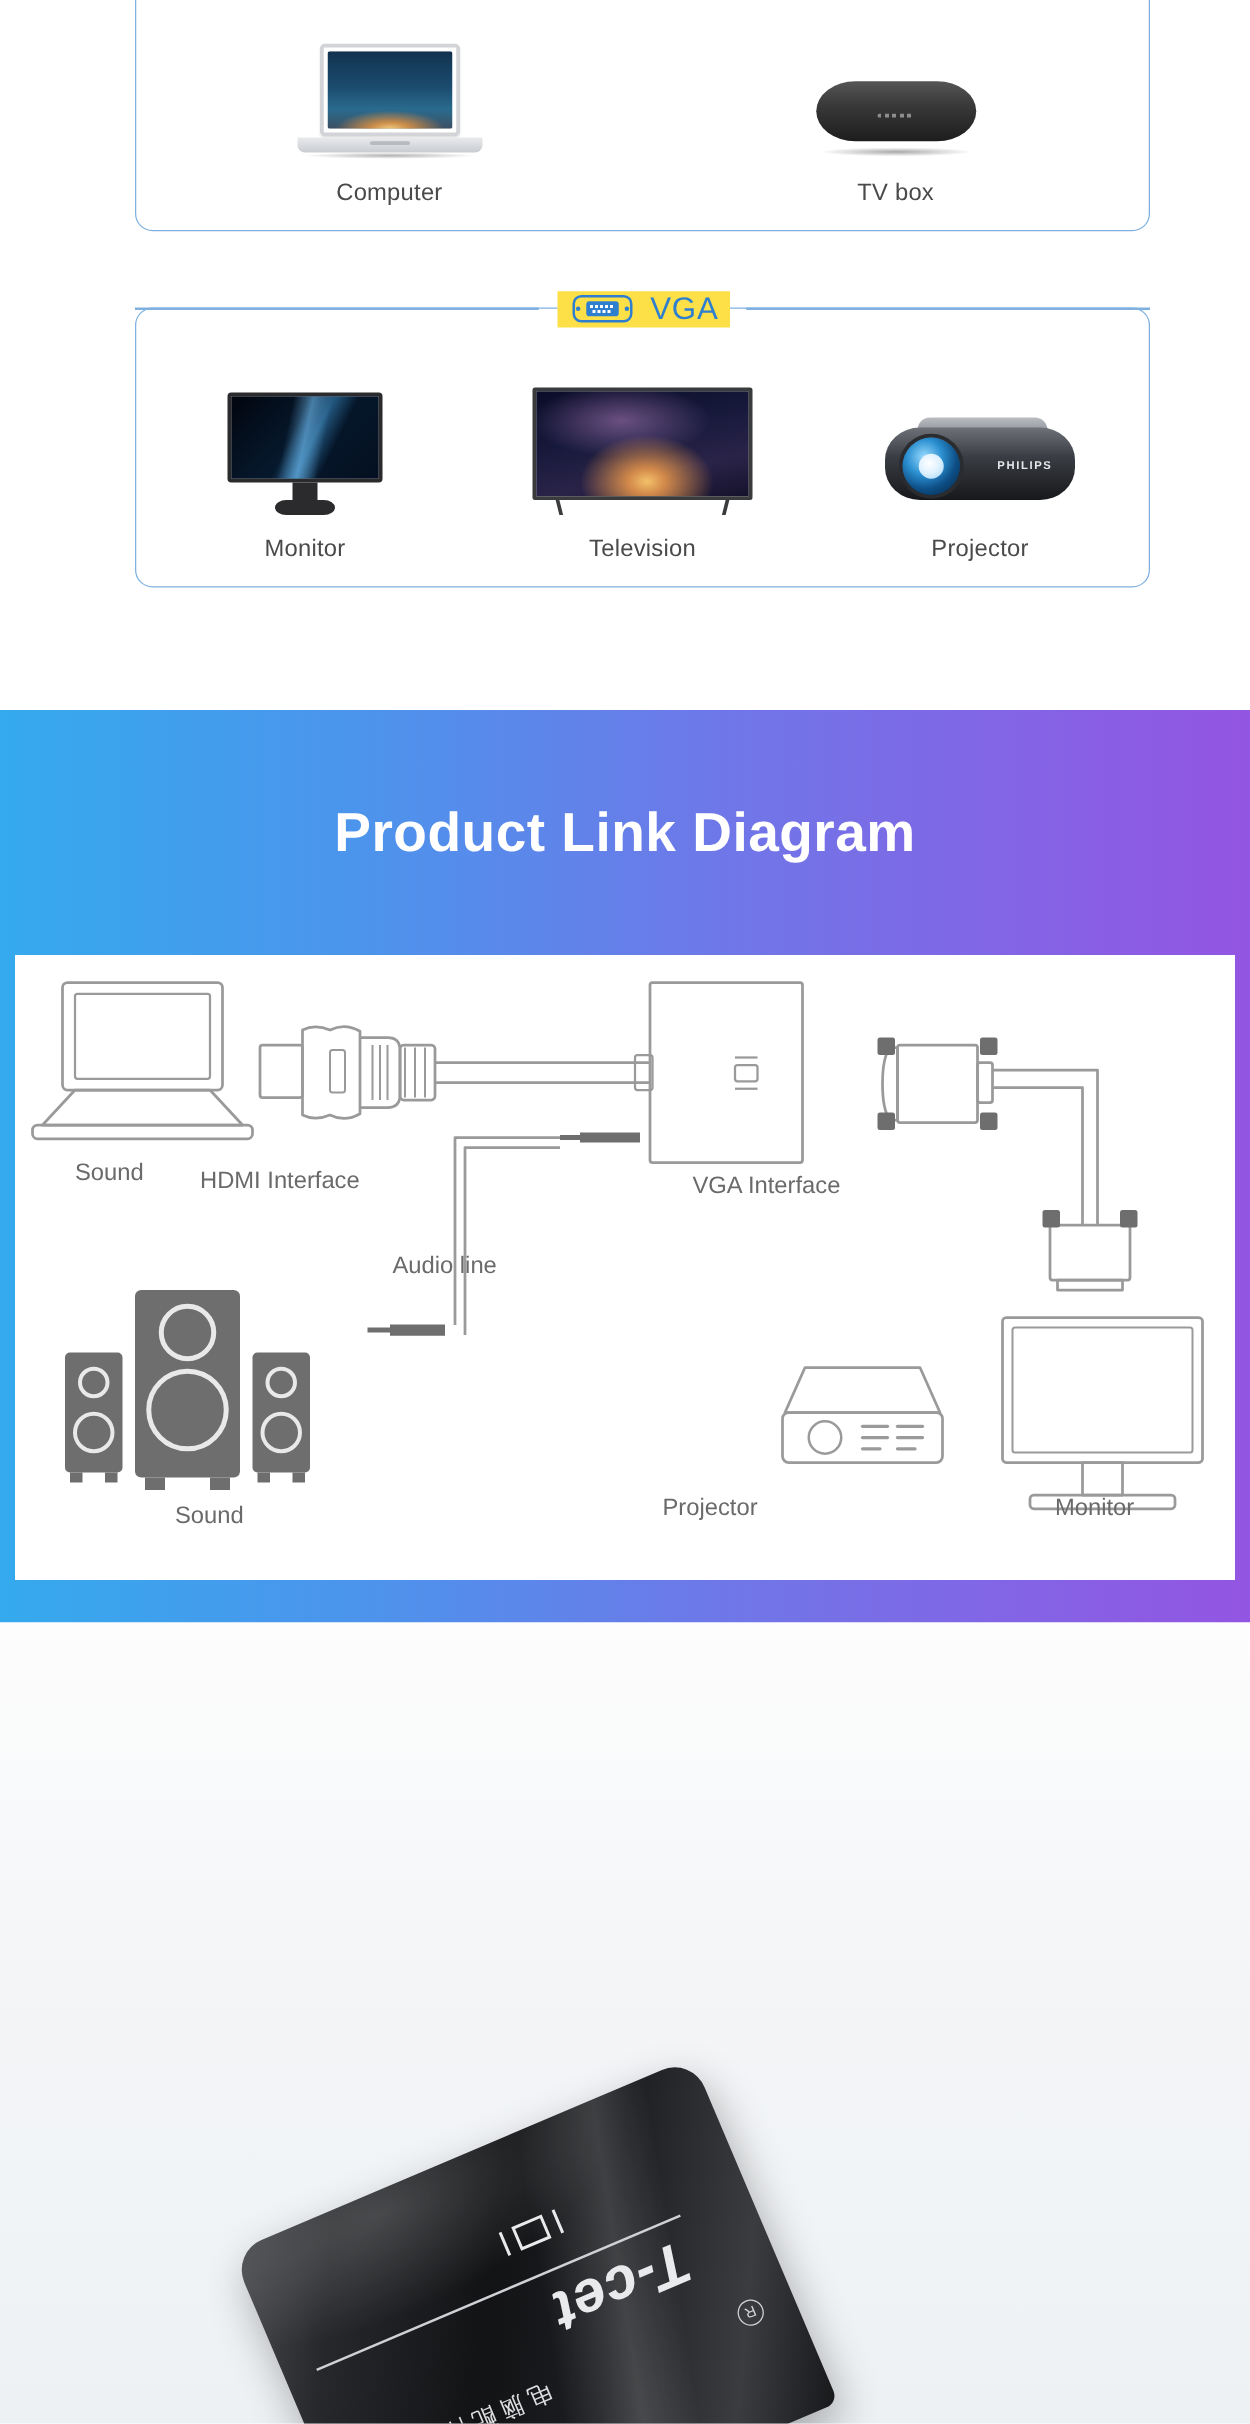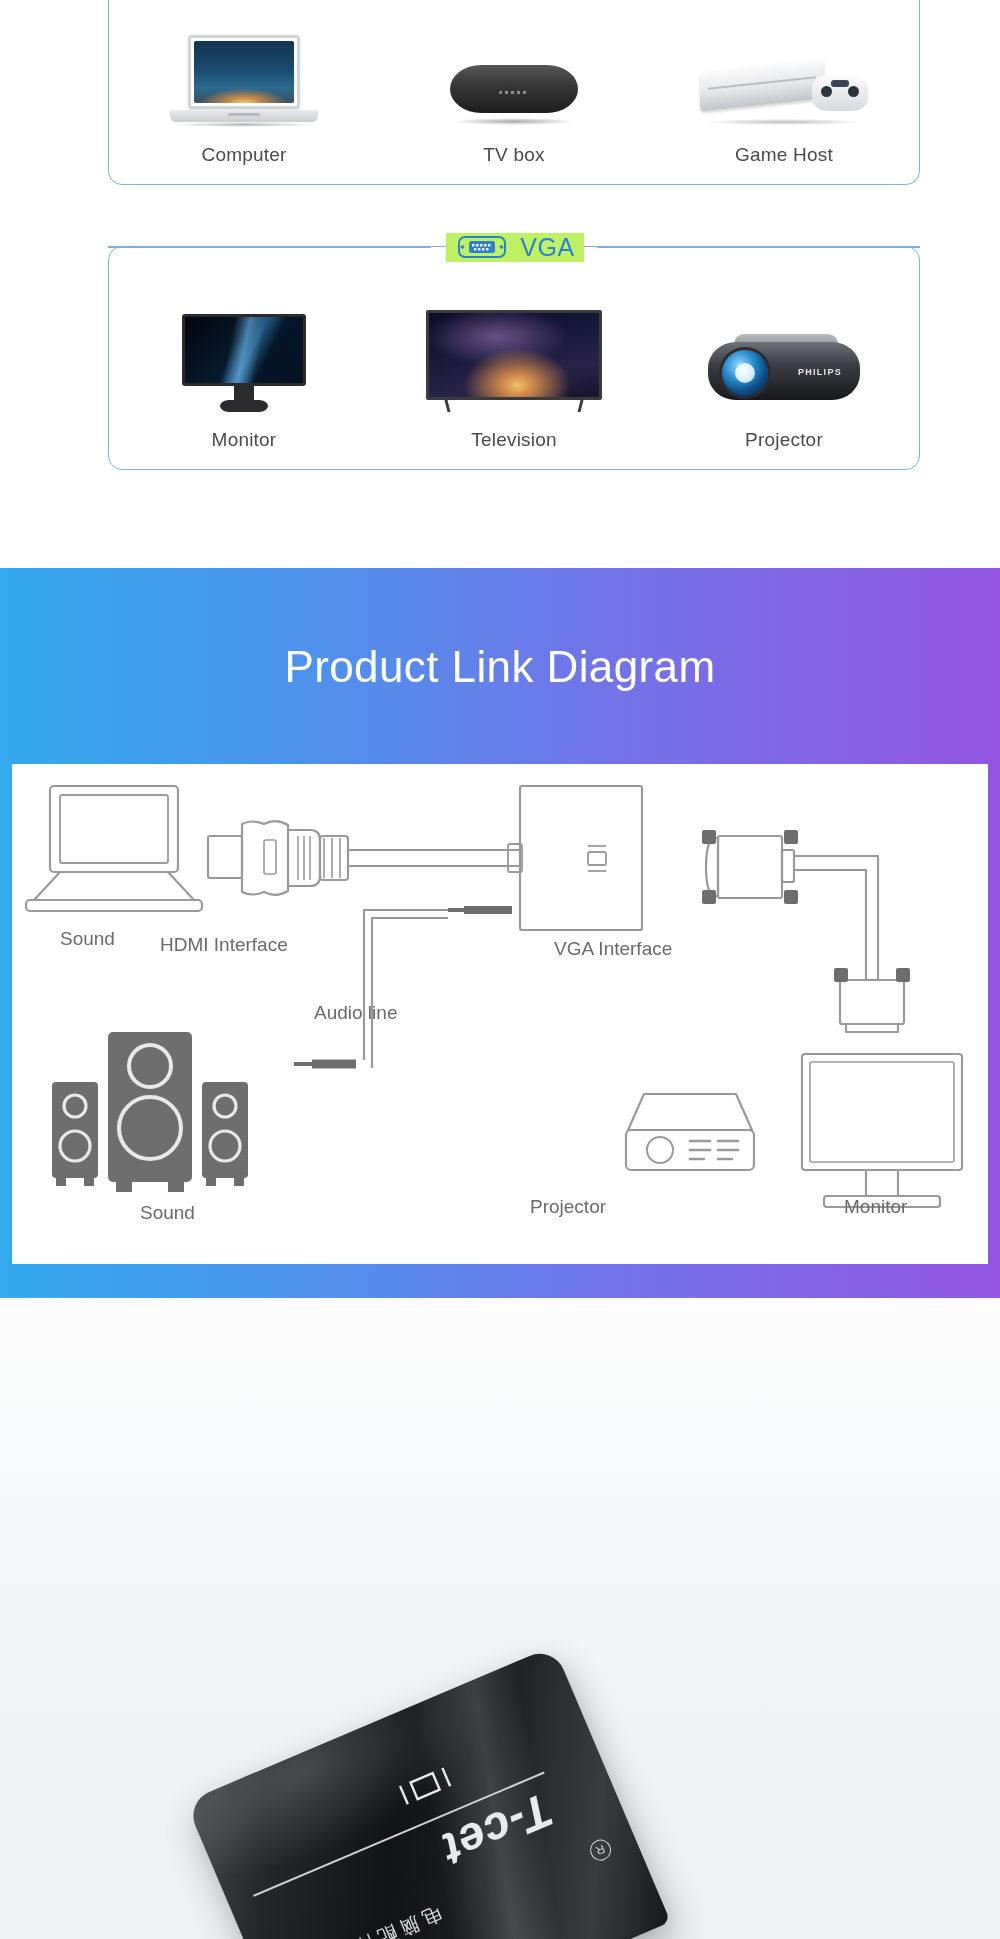--- a/index.html
+++ b/index.html
@@ -21,21 +21,21 @@
   .device-art{ position:relative; display:flex; align-items:flex-end; justify-content:center; }
   .device-label{ font-size:19px; color:#4a4a4a; margin-top:17px; letter-spacing:.2px; }
 
   
   .badge-divider{
     position:absolute; top:232px; left:108px; width:812px; height:30px;
     display:flex; align-items:center; justify-content:center; gap:13px; z-index:4;
   }
   .bd-line{ flex:1; height:1.6px; background:#7FB1E0; }
   .bd-line.l{ margin-right:2px; }
-  .bd-chip{ display:flex; align-items:center; gap:11px; background:#bef264; padding:0 9px; }
+  .bd-chip{ display:flex; align-items:center; gap:11px; background:#fde047; padding:0 9px; }
   .bd-text{ font-size:25px; color:#2F7FD0; letter-spacing:.6px; }
 
   
   .lap{ width:148px; height:92px; position:relative; }
   .lap-lid{
     position:absolute; left:18px; top:0; width:112px; height:74px;
     border:3px solid #d2d4d8; border-radius:4px; background:#fff;
     box-shadow:0 1px 2px rgba(0,0,0,.12);
   }
   .lap-scr{
@@ -160,21 +160,21 @@
   
   .vga-ico{ width:54px; height:26px; position:relative; }
 
   
   .banner{
     position:absolute; left:0; top:568px; width:1000px; height:730px;
     background:linear-gradient(90deg,#35AAEE 0%,#4D93EC 30%,#6F77E8 58%,#9355E2 100%);
   }
   .banner-title{
     position:absolute; left:0; top:74px; width:1000px; text-align:center;
-    font-size:44px; font-weight:normal; color:#ffffff; letter-spacing:.4px;
+    font-size:44px; font-weight:bold; color:#ffffff; letter-spacing:.4px;
   }
   .diagram-panel{
     position:absolute; left:12px; top:196px; width:976px; height:500px; background:#ffffff;
   }
 
   
   .diagram-panel svg{ display:block; }
   .dg-label{
     position:absolute; font-size:19px; color:#6a6a6a; white-space:nowrap;
   }
@@ -241,33 +241,20 @@
     <div class="device-cell">
       <div class="device-art">
         <div class="tvbox">
           <div class="tvbox-body"></div>
           <div class="tvbox-sh"></div>
         </div>
       </div>
       <div class="device-label">TV box</div>
     </div>
 
-    <div class="device-cell">
-      <div class="device-art">
-        <div class="ghost">
-          <div class="ghost-console"></div>
-          <div class="ghost-pad">
-              <span class="gp-s a"></span>
-              <span class="gp-s b"></span>
-            </div>
-          <div class="ghost-sh"></div>
-        </div>
-      </div>
-      <div class="device-label">Game Host</div>
-    </div>
 
   </div>
 </div>
 
 <div class="badge-divider">
   <div class="bd-line l"></div>
   <div class="bd-chip">
     <span class="vga-ico">
       <svg width="54" height="26" viewBox="0 0 54 26">
         <path d="M10 3 H44 a6 6 0 0 1 6 6 v8 a6 6 0 0 1 -6 6 H10 a6 6 0 0 1 -6 -6 v-8 a6 6 0 0 1 6 -6 Z" fill="none" stroke="#2F7FD0" stroke-width="2"></path>

